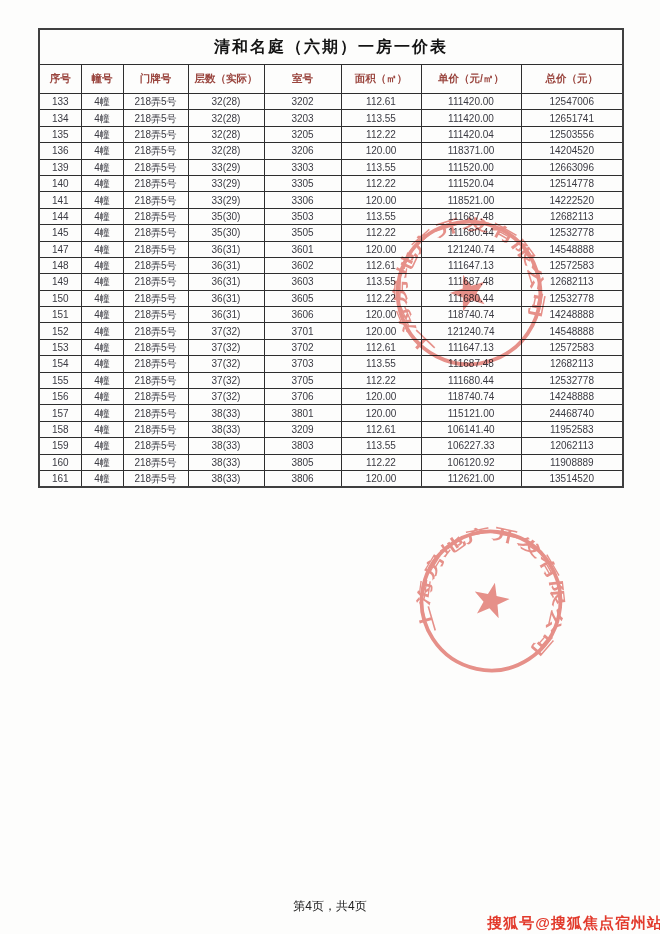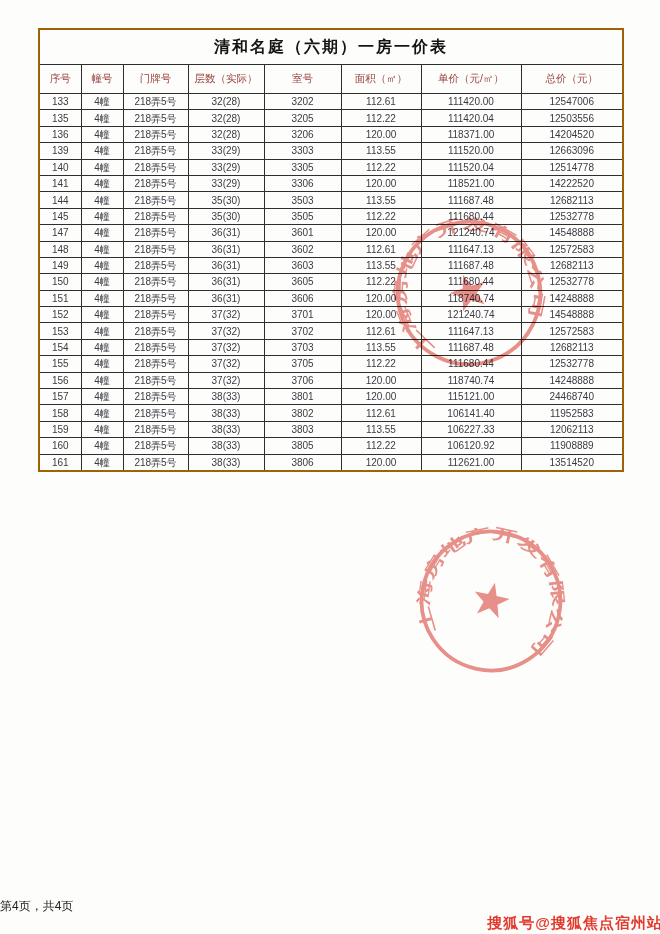--- a/index.html
+++ b/index.html
@@ -15,41 +15,41 @@
     background: #fdfdfc;
     overflow: hidden;
   }
   .price-table {
     position: absolute;
     left: 38px;
     top: 28px;
     width: 584px;
     border-collapse: collapse;
     table-layout: fixed;
-    border: 2px solid #a16207;
+    border: 2px solid #404040;
     background: transparent;
   }
   .price-table th, .price-table td {
     border: 1px solid #2e2e2e;
     padding: 0;
     text-align: center;
     overflow: hidden;
     white-space: nowrap;
   }
   .title-cell {
     height: 34px;
     font-size: 16px;
     font-weight: bold;
     color: #141414;
     letter-spacing: 2px;
   }
   .header-row th {
     height: 28px;
     font-size: 10.5px;
-    font-weight: normal;
+    font-weight: bold;
     color: #9a453e;
   }
   .price-table tbody td {
     height: 15.4px;
     font-size: 10px;
     color: #3a3a42;
     line-height: 15px;
   }
   .seal {
     position: absolute;
@@ -69,20 +69,21 @@
     top: 526px;
     width: 150px;
     height: 150px;
     transform: rotate(12deg);
   }
   .page-footer {
     position: absolute;
     left: 0;
     right: 0;
     top: 898px;
+    text-align: center;
     font-size: 12px;
     color: #222222;
   }
   .sohu-watermark {
     position: absolute;
     right: -3px;
     bottom: 1px;
     font-size: 15px;
     font-weight: bold;
     color: #e23a2c;
@@ -125,20 +126,30 @@
           <td>133</td>
           <td>4幢</td>
           <td>218弄5号</td>
           <td>32(28)</td>
           <td>3202</td>
           <td>112.61</td>
           <td>111420.00</td>
           <td>12547006</td>
         </tr>
         <tr>
+          <td>134</td>
+          <td>4幢</td>
+          <td>218弄5号</td>
+          <td>32(28)</td>
+          <td>3203</td>
+          <td>113.55</td>
+          <td>111420.00</td>
+          <td>12651741</td>
+        </tr>
+        <tr>
           <td>135</td>
           <td>4幢</td>
           <td>218弄5号</td>
           <td>32(28)</td>
           <td>3205</td>
           <td>112.22</td>
           <td>111420.04</td>
           <td>12503556</td>
         </tr>
         <tr>
@@ -309,21 +320,21 @@
           <td>3801</td>
           <td>120.00</td>
           <td>115121.00</td>
           <td>24468740</td>
         </tr>
         <tr>
           <td>158</td>
           <td>4幢</td>
           <td>218弄5号</td>
           <td>38(33)</td>
-          <td>3802</td>
+          <td>3209</td>
           <td>112.61</td>
           <td>106141.40</td>
           <td>11952583</td>
         </tr>
         <tr>
           <td>159</td>
           <td>4幢</td>
           <td>218弄5号</td>
           <td>38(33)</td>
           <td>3803</td>

